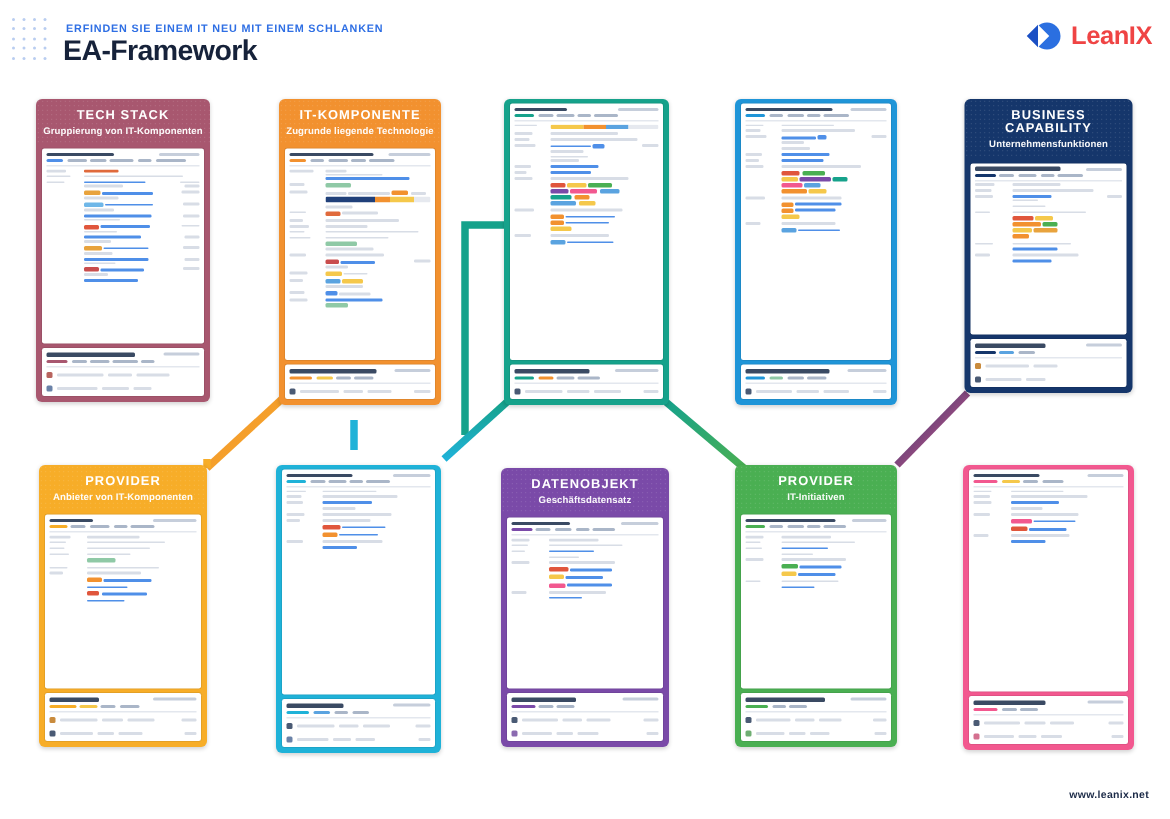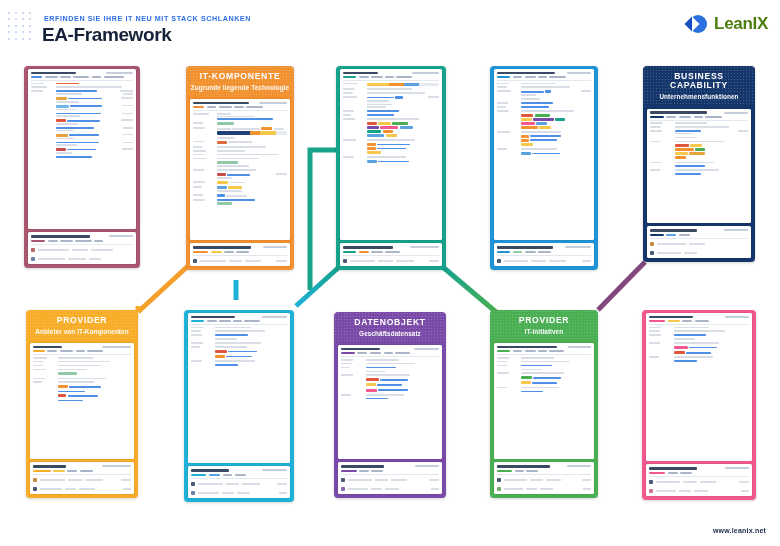--- a/index.html
+++ b/index.html
@@ -14,21 +14,21 @@
 
   
   .hdr-dots { position:absolute; left:8px; top:12px; width:26px; height:30px;
      display:grid; grid-template-columns:repeat(4,1fr); grid-template-rows:repeat(5,1fr); gap:2px; }
   .hdr-dots i { width:2px; height:2px; background:#b9cdf0; border-radius:50%; display:block; }
   .kicker { position:absolute; left:44px; top:14px; font-size:7.2px; font-weight:bold;
      letter-spacing:.55px; color:#2f6fe4; white-space:nowrap; }
   .title { position:absolute; left:42px; top:24px; font-size:19px; font-weight:bold;
      letter-spacing:-.4px; color:#16223a; }
   .logo { position:absolute; right:12px; top:12px; display:flex; align-items:center; gap:6px; }
-  .logo-txt { font-size:17px; font-weight:bold; color:#4d7c0f; letter-spacing:-.3px; }
+  .logo-txt { font-size:17px; font-weight:bold; color:#ef4444; letter-spacing:-.3px; }
   .footer { position:absolute; right:14px; bottom:12px; font-size:7px; font-weight:bold;
      color:#1b2a47; letter-spacing:.2px; }
 
   
   #wires { position:absolute; left:0; top:0; width:780px; height:546px; }
 
   
   .card { position:absolute; border-radius:4px; overflow:hidden;
      box-shadow:0 1px 3px rgba(0,0,0,.18); display:flex; flex-direction:column; }
   .card .hd { text-align:center; color:#fff; padding:6px 4px 5px; flex:0 0 auto; }
@@ -89,21 +89,21 @@
       <i></i>
       <i></i>
       <i></i>
       <i></i>
       <i></i>
       <i></i>
       <i></i>
       <i></i>
       <i></i>
   </div>
-  <div class="kicker">ERFINDEN SIE IHRE IT NEU MIT STACK SCHLANKEN</div>
+  <div class="kicker">ERFINDEN SIE EINEM IT NEU MIT EINEM SCHLANKEN</div>
   <div class="title">EA-Framework</div>
 
   <div class="logo">
     <svg width="26" height="24" viewBox="0 0 26 24">
       <circle cx="16" cy="12" r="9" fill="#2b6fe0"></circle>
       <path d="M2.5 12 L10 4.5 L10 19.5 Z" fill="#1a4fc4"></path>
       <path d="M10 4.5 L17.5 12 L10 19.5 Z" fill="#ffffff"></path>
     </svg>
     <span class="logo-txt">LeanIX</span>
   </div>
@@ -212,20 +212,25 @@
 
       <path d="M444 283 H520" stroke="url(#g_green_gray)" opacity="0"></path>
 
       <path d="M236 300 V280" stroke="#1fb2d8"></path>
 
       <path d="M138 312 V306" stroke="#f7ad28"></path>
     </g>
   </svg>
 
   <div class="card" style="left:24px; top:66px; width:116px; height:202px; background:#a8576f;">
+    <div class="hd" style="position:relative;">
+      <div class="dots-tex"></div>
+      <div class="t">TECH STACK</div>
+      <div class="s">Gruppierung von IT-Komponenten</div>
+    </div>
     <div class="body">
       <div class="shot main">
         <div class="sh-top">
             <b class="ttl" style="width:44%"></b>
             <span class="sp"></span>
             <b class="rt" style="width:26%"></b>
           </div>
         <div class="sh-tabs">
             <b style="width:11%;background:#4f8fe8"></b>
             <b style="width:13%"></b>

